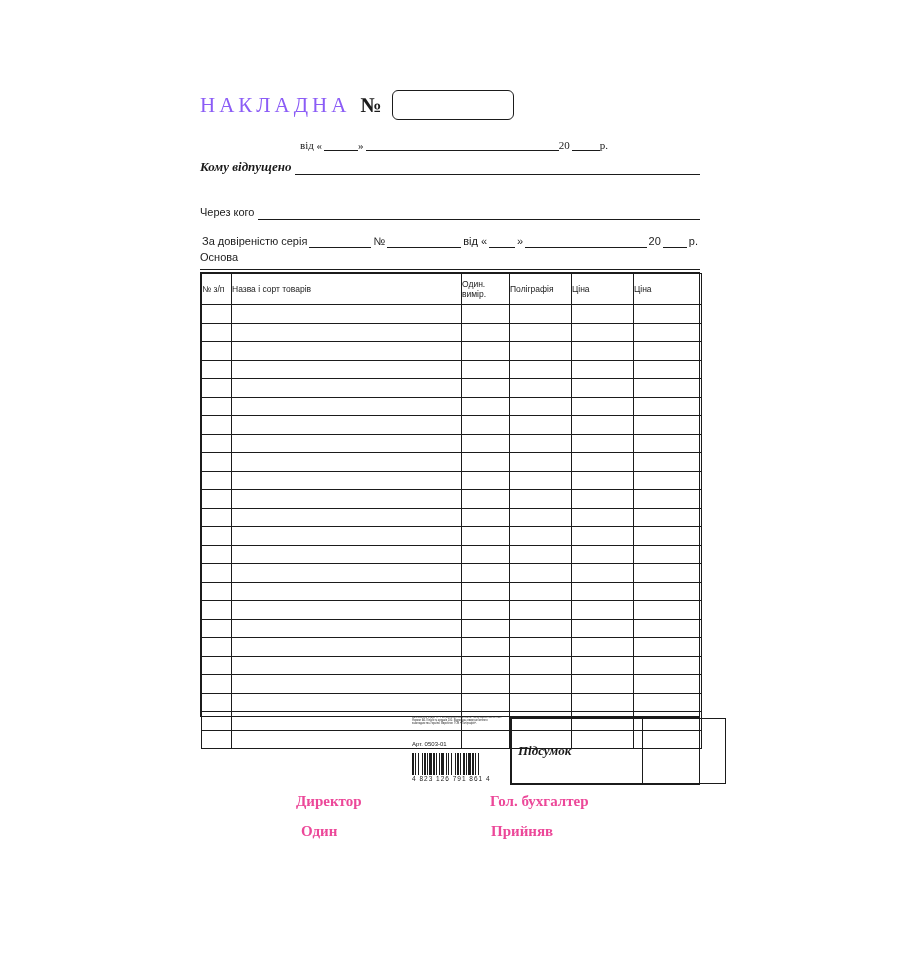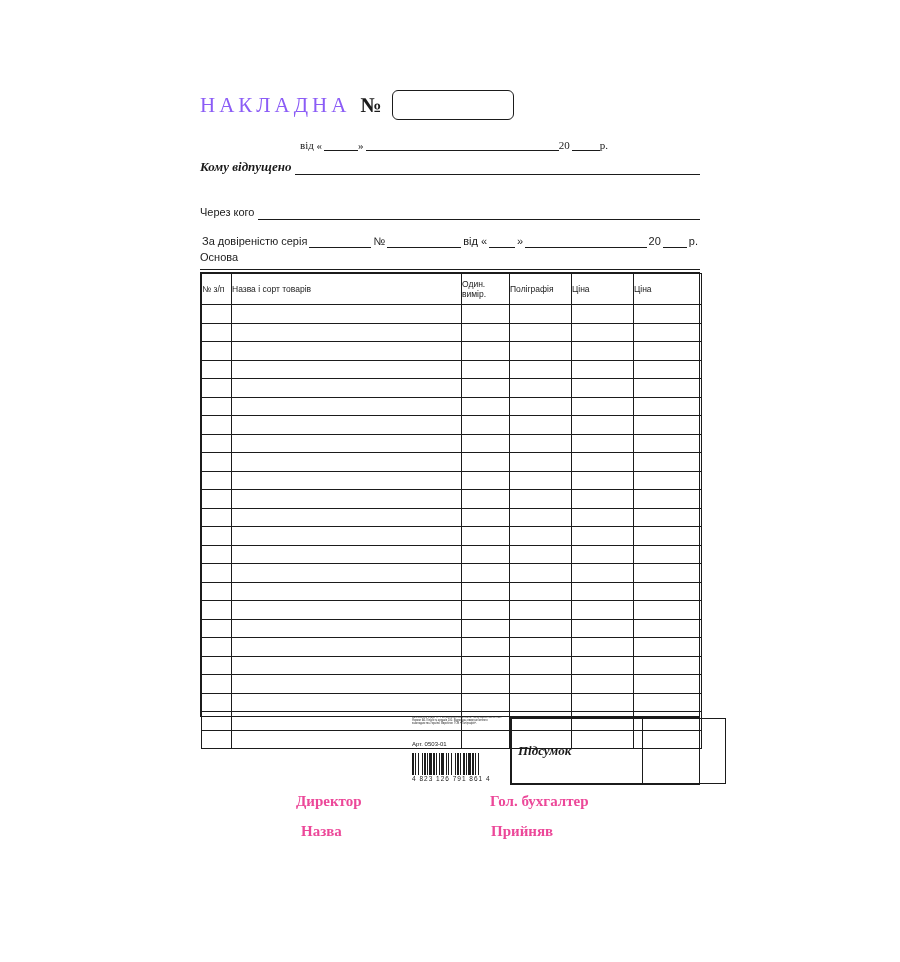--- a/index.html
+++ b/index.html
@@ -591,16 +591,16 @@
           <tr>
         <td class="lab">Підсумок</td>
         <td class="val"></td>
       </tr>
     </tbody>
       </table>
   </div>
 
   <div class="sig sig-director">Директор</div>
   <div class="sig sig-golbuh">Гол. бухгалтер</div>
-  <div class="sig sig-zdav">Назва</div>
+  <div class="sig sig-zdav">Один</div>
   <div class="sig sig-pryjnav">Прийняв</div>
 
 </div>
 
 </body></html>

